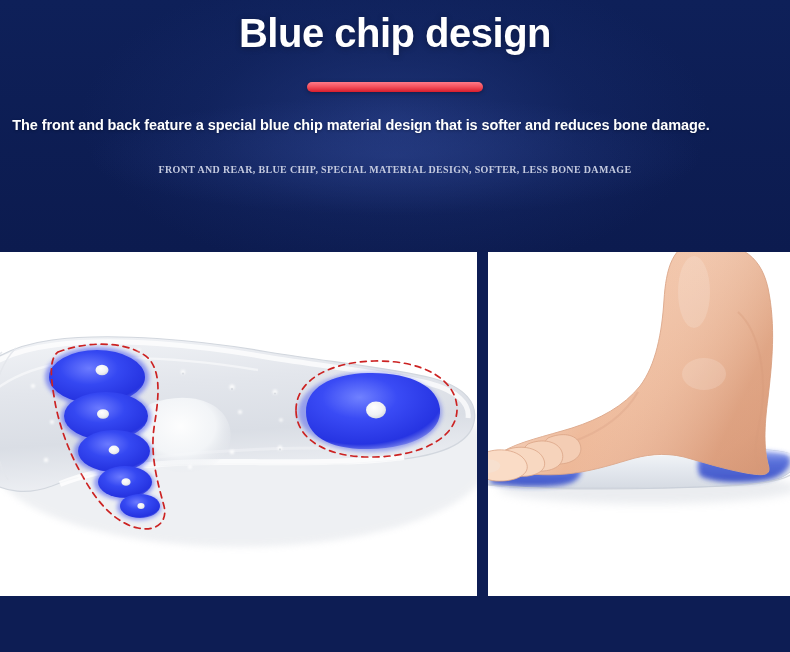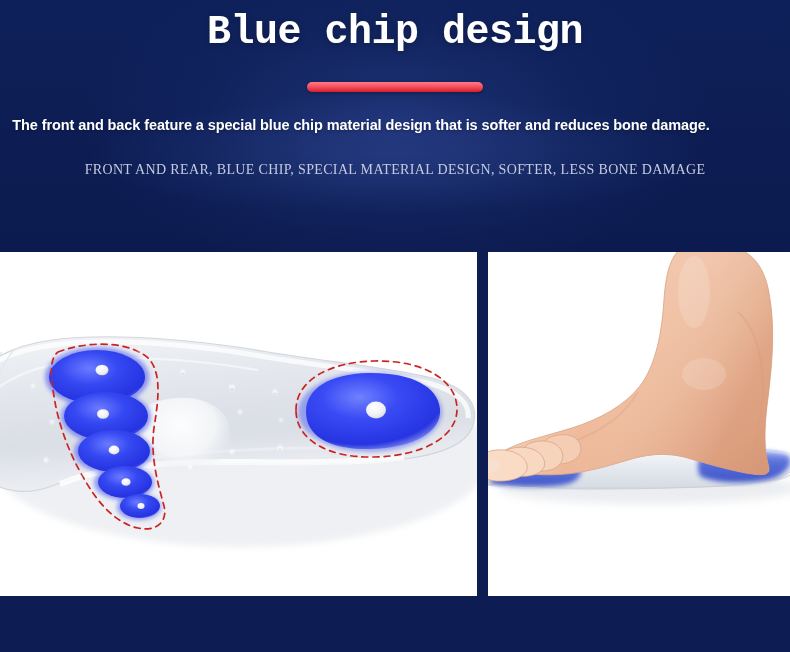--- a/index.html
+++ b/index.html
@@ -36,21 +36,20 @@
   .title {
     position:absolute; left:0; top:8px;
     width:790px;
     text-align:center;
     color:#ffffff;
     font-size:40px;
     font-weight:bold;
     letter-spacing:-0.5px;
     line-height:50px;
     text-shadow:0 1px 6px rgba(0,0,0,0.28);
-    font-family:Liberation Mono, monospace;
   }
   .divider {
     position:absolute; left:50%; top:82px;
     transform:translateX(-50%);
     width:176px; height:10px;
     border-radius:6px;
     background:linear-gradient(#ff7b88 0%, #f4535f 45%, #d81d2c 100%);
     box-shadow:0 1px 4px rgba(0,0,0,0.35);
   }
   .subtitle {
@@ -63,22 +62,22 @@
     letter-spacing:-0.1px;
     line-height:22px;
     text-shadow:0 1px 3px rgba(0,0,0,0.3);
   }
   .caption {
     position:absolute; left:0; top:162px;
     width:790px;
     text-align:center;
     color:#c4cadf;
     font-family:"Liberation Serif", serif;
-    font-size:14px;
-    font-weight:normal;
+    font-size:10px;
+    font-weight:bold;
     letter-spacing:0.35px;
     line-height:16px;
   }
   
   .photos {
     position:absolute; left:0; top:252px;
     width:790px; height:344px;
   }
   .panel {
     position:absolute; top:0; height:344px;

